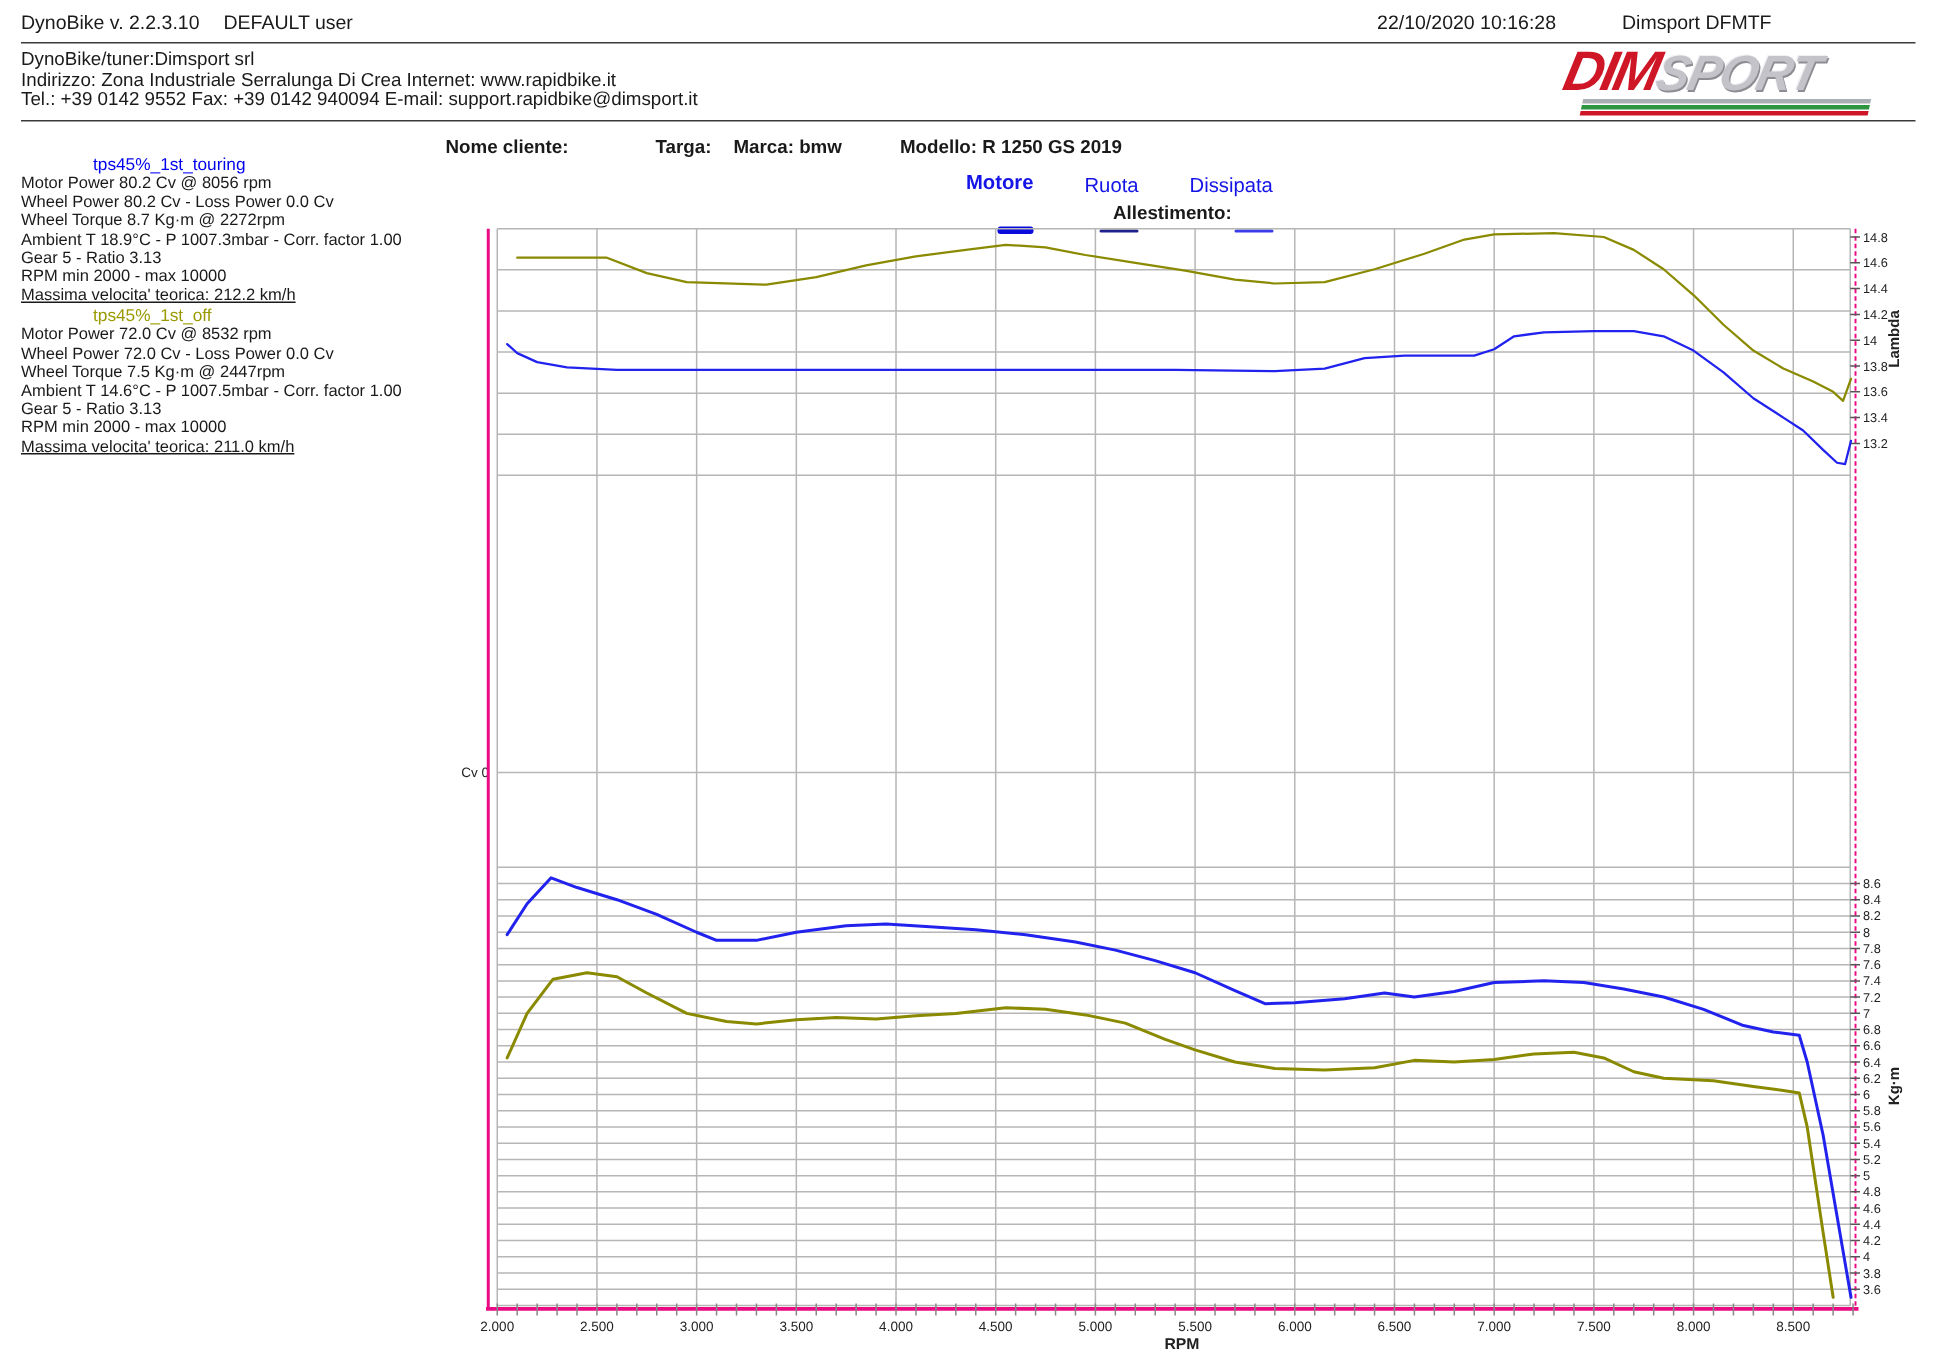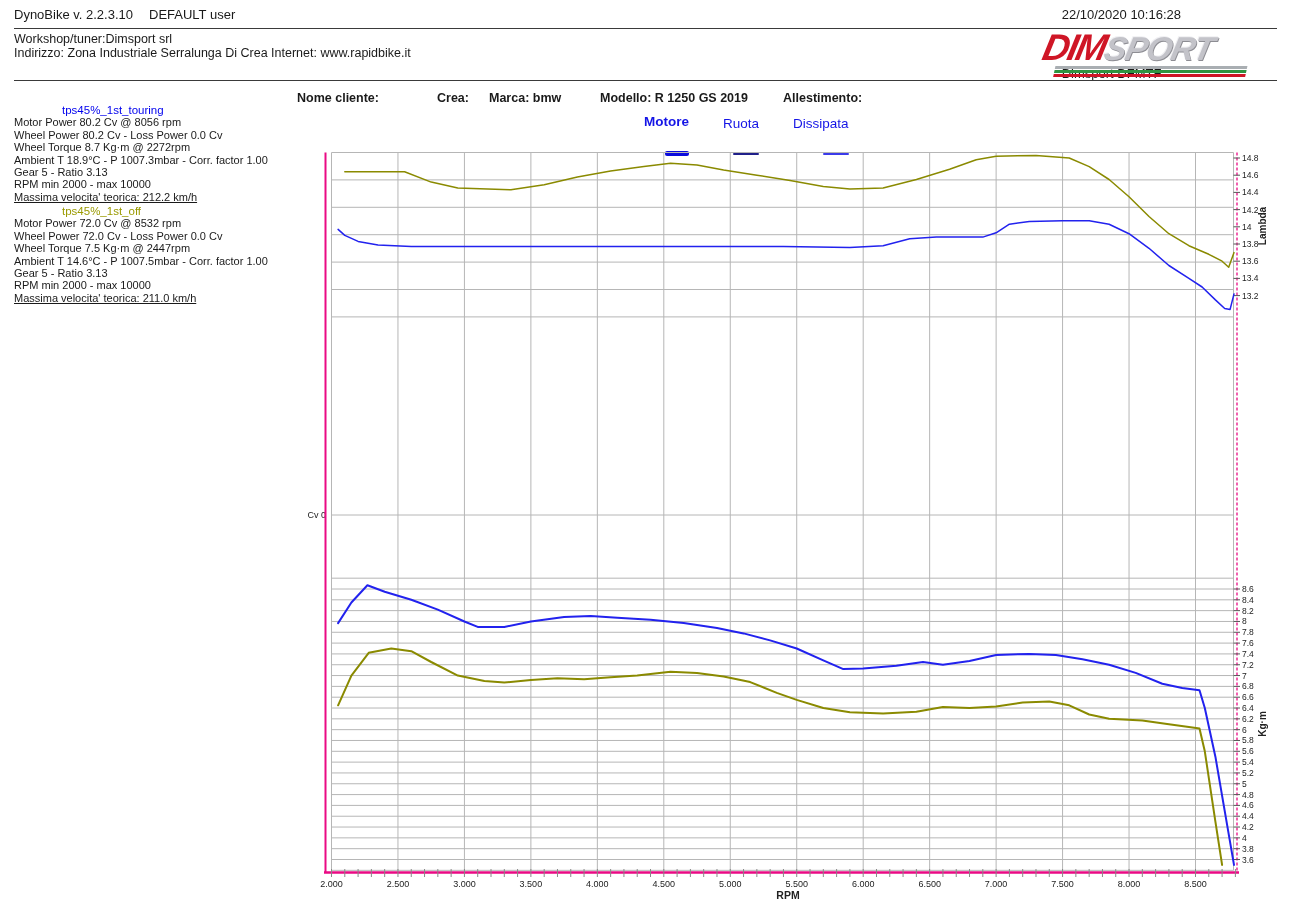--- a/index.html
+++ b/index.html
@@ -38,47 +38,48 @@
 </style>
 </head>
 <body>
 
 <div class="page">
 
   <div class="abs titlerow" style="left:14px;top:7px;display:flex;gap:16px;">
     <span>DynoBike v. 2.2.3.10</span>
     <span>DEFAULT user</span>
   </div>
-  <div class="abs titlerow" style="right:110px;top:7px;display:flex;gap:44px;flex-direction:column;">
+  <div class="abs titlerow" style="right:110px;top:7px;display:flex;gap:44px;">
     <span>22/10/2020 10:16:28</span>
     <span>Dimsport DFMTF</span>
   </div>
   <div class="hr" style="top:28px;"></div>
 
   <div class="abs workshop" style="left:14px;top:33px;">
-    <div>Workshop/tuner:Dimsport srl</div>
+    <div>DynoBike/tuner:Dimsport srl</div>
     <div>Indirizzo: Zona Industriale Serralunga Di Crea Internet: www.rapidbike.it</div>
+    <div>Tel.: +39 0142 9552 Fax: +39 0142 940094 E-mail: support.rapidbike@dimsport.it</div>
   </div>
 
   <div class="logo">
     <span class="dim">DIM</span><span class="sport">SPORT</span>
     <div class="stripes">
       <div style="background:#a9aeb2;"></div>
       <div style="background:#2f9440;"></div>
       <div style="background:#cf1626;"></div>
     </div>
   </div>
   <div class="hr" style="top:80px;"></div>
 
   <div class="abs client" style="left:0;top:91px;width:100%;height:16px;font-weight:bold;">
     <span style="left:297px;">Nome cliente:</span>
-    <span style="left:437px;">Crea:</span>
+    <span style="left:437px;">Targa:</span>
     <span style="left:489px;">Marca: bmw</span>
     <span style="left:580px;margin-left:20px;">Modello: R 1250 GS 2019</span>
-    <span style="left:783px;">Allestimento:</span>
+    <span style="left:742px;margin-top:44px;">Allestimento:</span>
   </div>
 
   <div class="legend">
     <div class="item">
       <span class="lb-bold">Motore</span>
       <span class="dash dash-motore"></span>
     </div>
     <div class="item">
       <span>Ruota</span>
       <span class="dash dash-ruota"></span>

